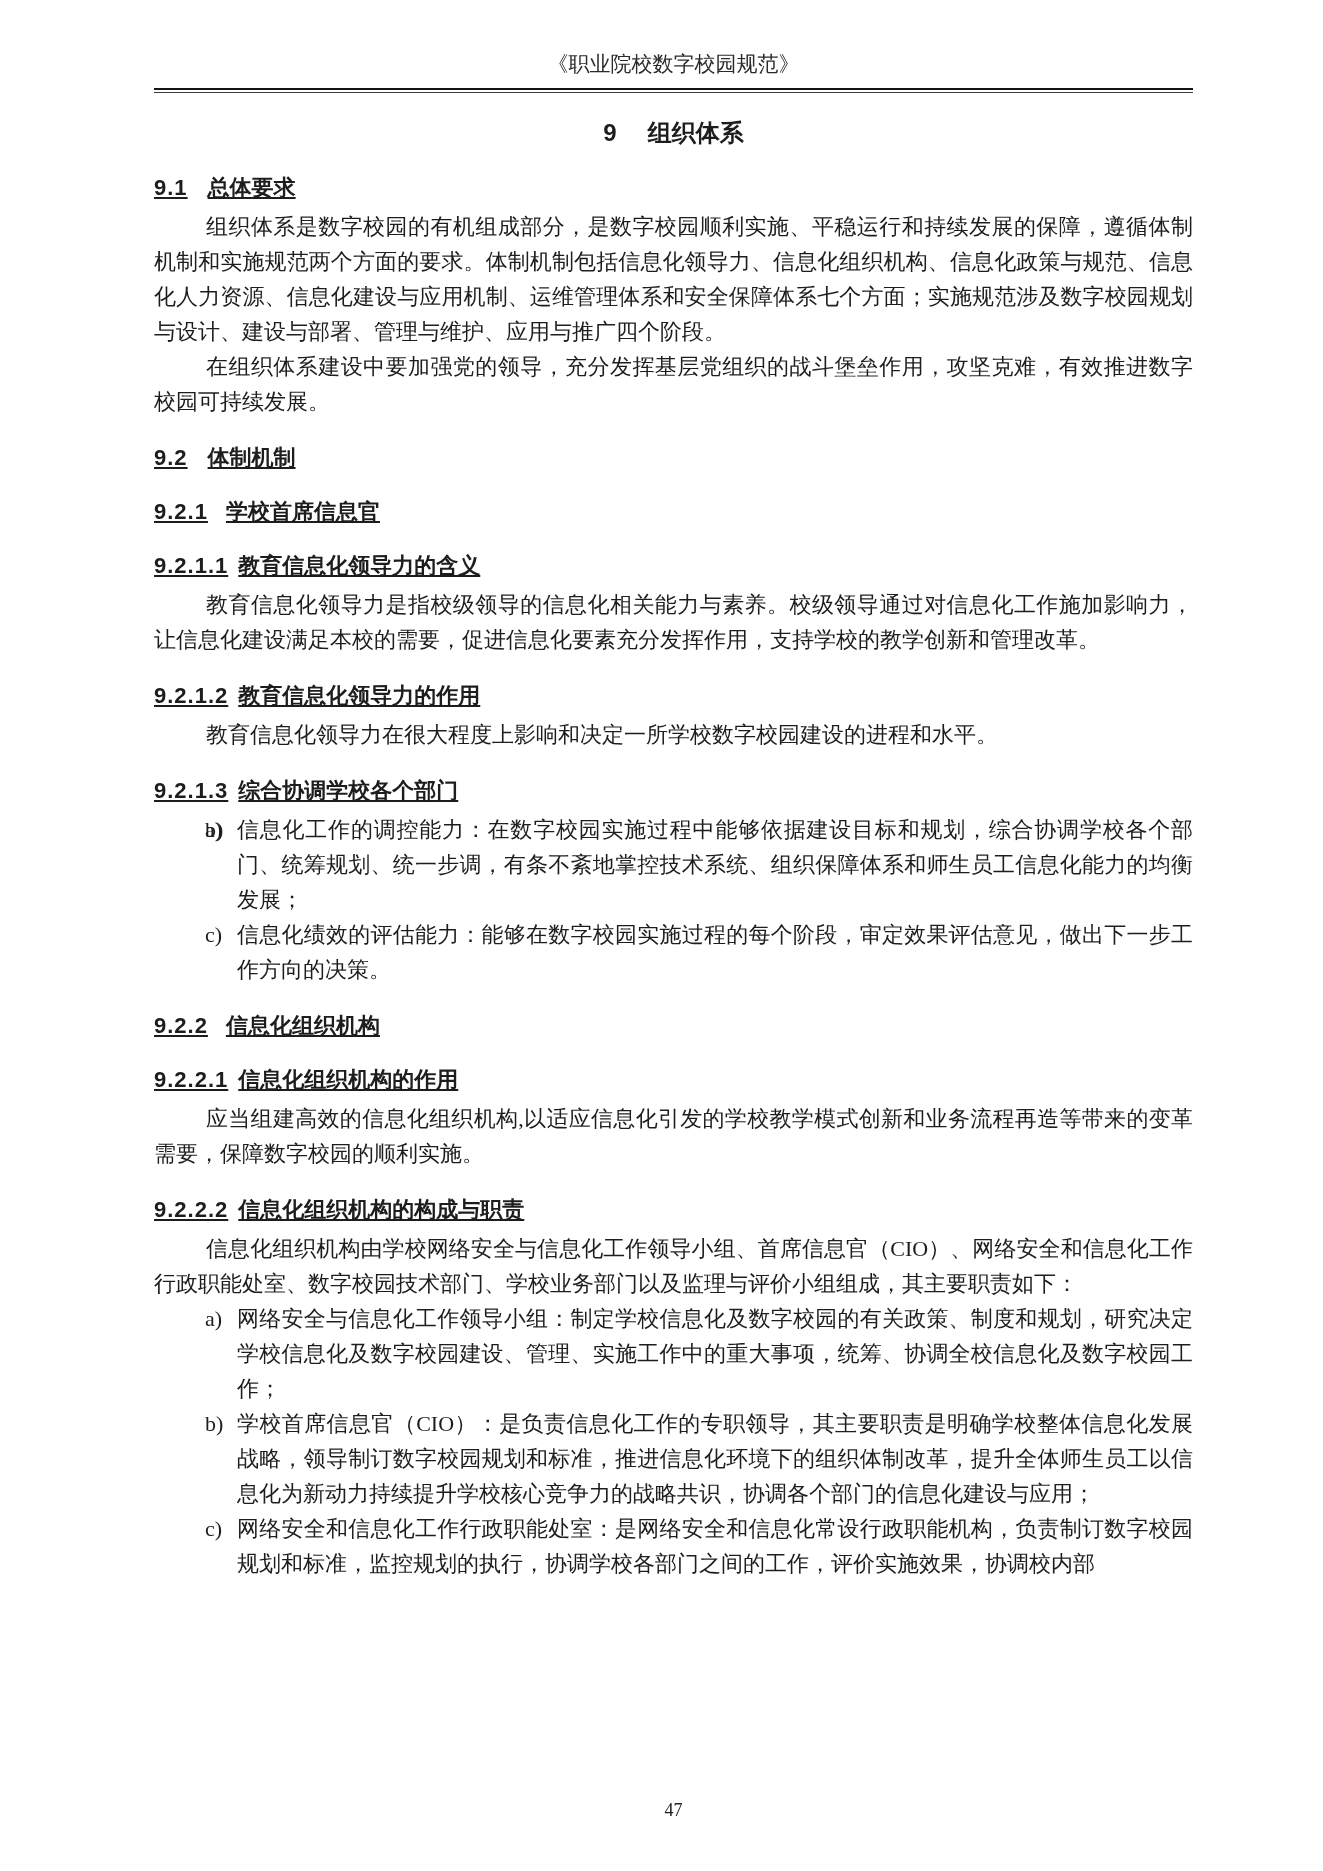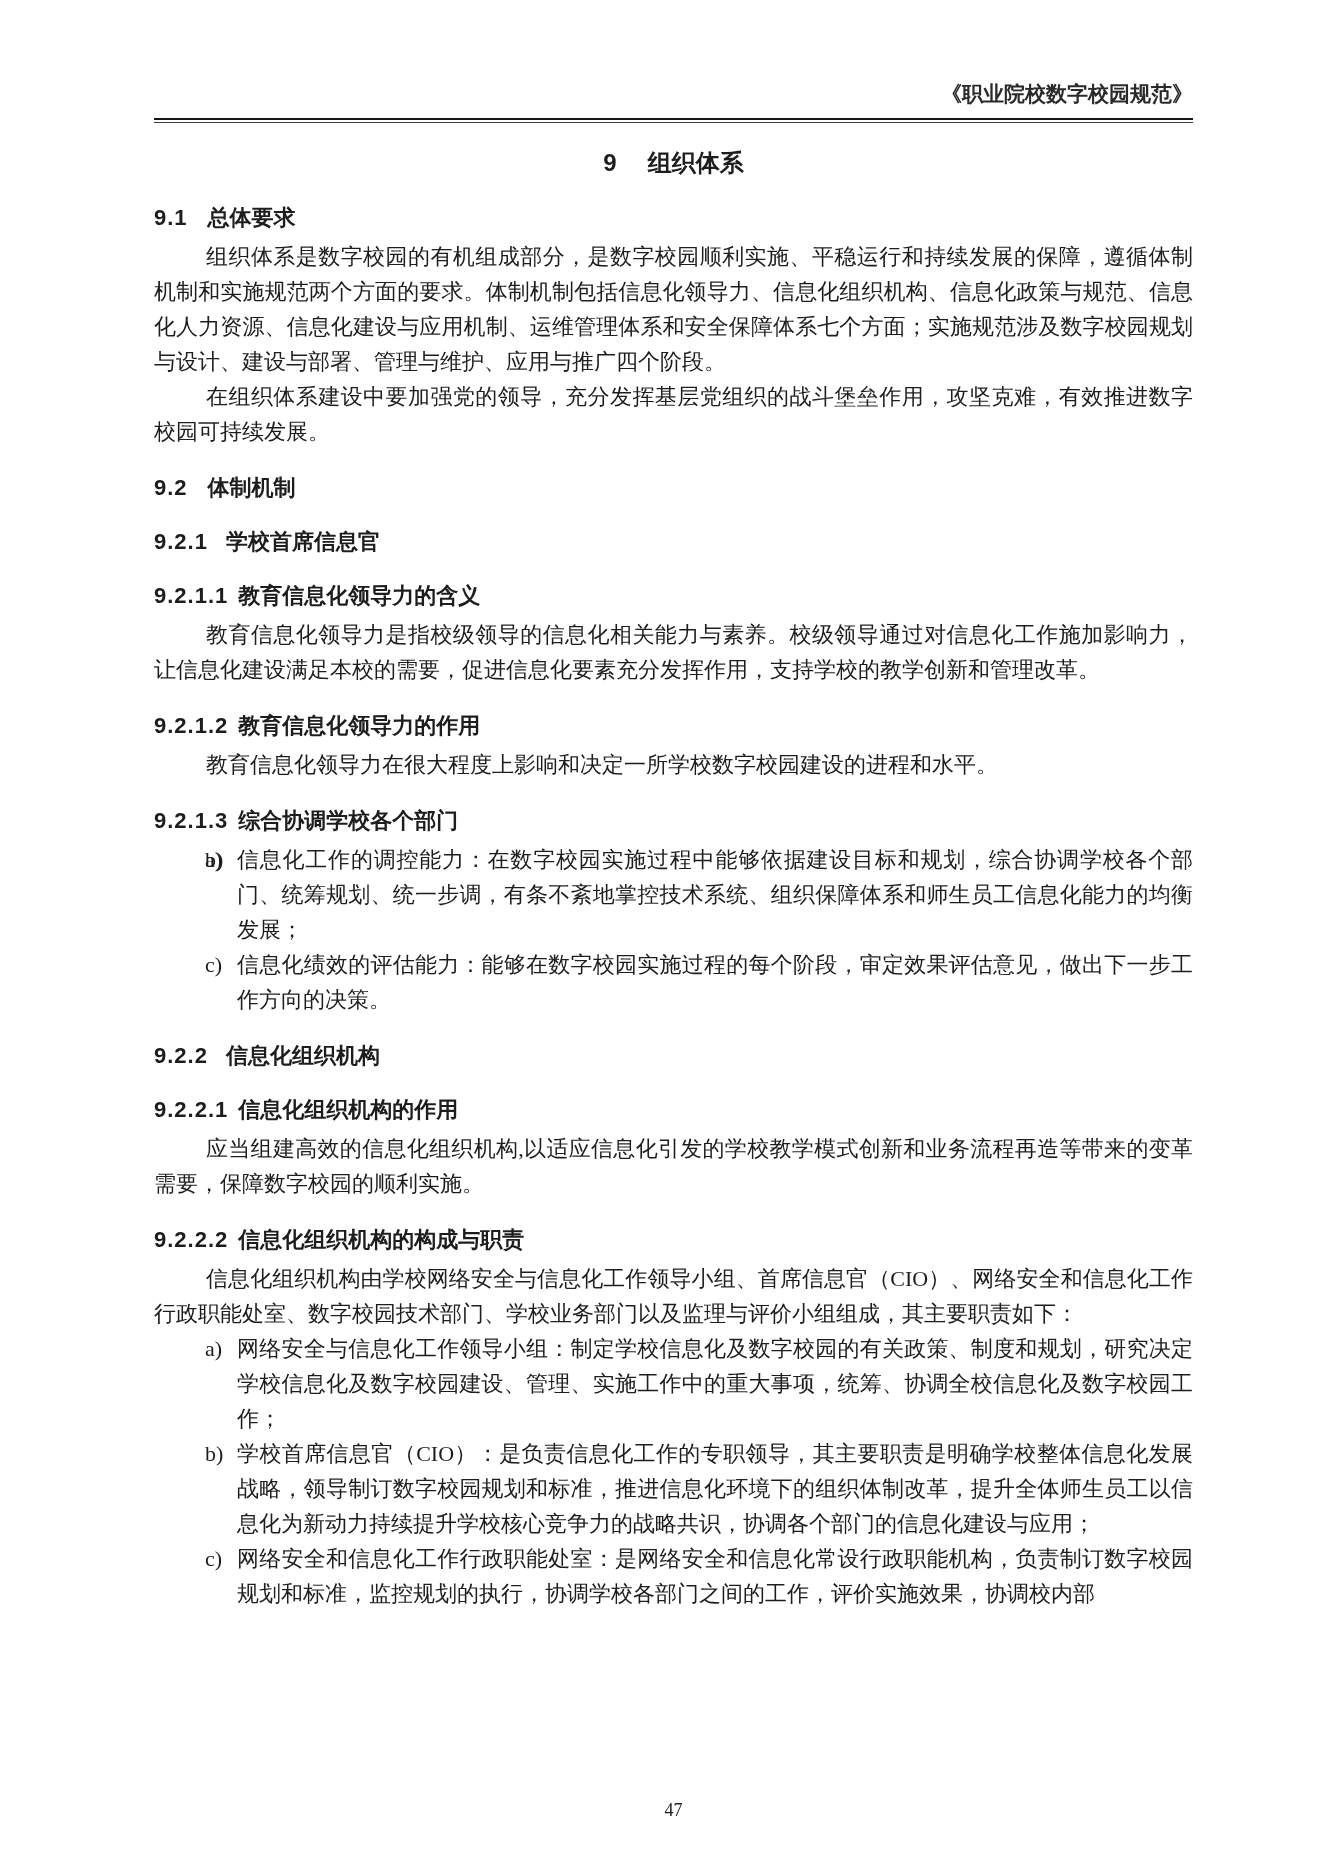--- a/index.html
+++ b/index.html
@@ -7,39 +7,39 @@
     position:relative;
     width:1323px;height:1871px;
     background:#ffffff;
     color:#1d1d1d;
     overflow:hidden;
     font-family:"Liberation Serif","DejaVu Serif",serif;
   }
   .content{padding:0 130px 0 154px;}
 
   
-  .header{padding-top:82px;text-align:right;font-weight:bold;}
+  .header{padding-top:52px;text-align:center;}
   .header-title{
     font-size:21px;line-height:24px;color:#2a2a2a;
     font-family:"Liberation Serif","DejaVu Serif",serif;
   }
   .header-rule{
     margin-top:12px;height:2px;
     border-top:2px solid #141414;
     border-bottom:1px solid #3c3c3c;
   }
 
   
   .h1{
     font-family:"Liberation Sans","DejaVu Sans",sans-serif;font-weight:700;
     font-size:24px;line-height:32px;margin:24px 0 0;text-align:center;
   }
   .h2,.h3,.h4{
     font-family:"Liberation Sans","DejaVu Sans",sans-serif;font-weight:700;
-    font-size:22px;line-height:30px;margin:24px 0 6px;
+    font-size:22px;line-height:30px;margin:24px 0 6px;text-decoration:underline;
   }
   .hnum{letter-spacing:1px;}
   .h1 .hnum{margin-right:30px;}
   .h2 .hnum{margin-right:20px;}
   .h3 .hnum{margin-right:18px;}
   .h4 .hnum{margin-right:10px;margin-top:16px;}
 
   
   .para{
     font-size:22px;line-height:35px;

